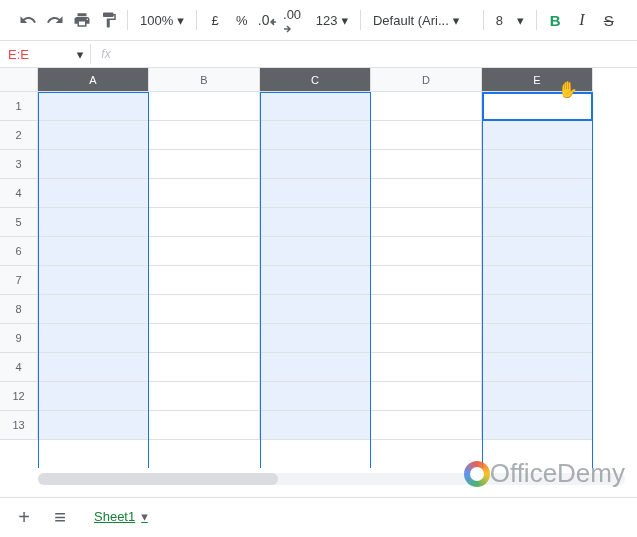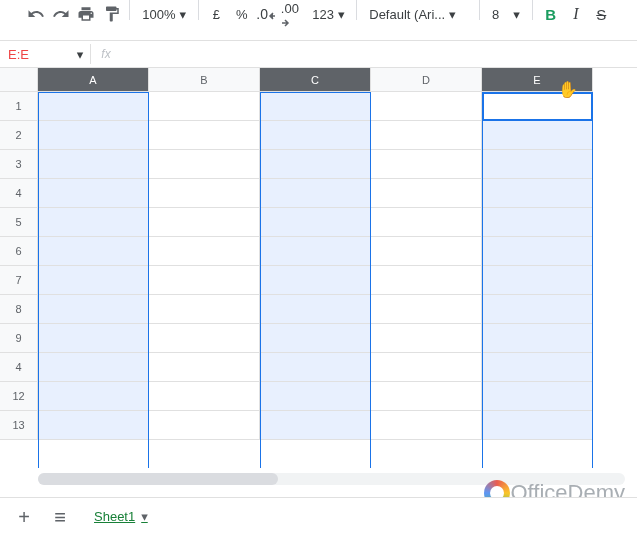--- a/index.html
+++ b/index.html
@@ -1,18 +1,18 @@
 <!DOCTYPE html>
 <html><head>
 <meta charset="utf-8">
 <style>
 * { box-sizing: border-box; margin: 0; padding: 0; }
 body { font-family: Arial, sans-serif; font-size: 13px; color: #3c4043; background: #fff; width: 637px; height: 537px; overflow: hidden; position: relative; }
 
-.toolbar { height: 40px; display: flex; align-items: flex-start; padding: 0 24px; gap: 2px; border-bottom: none; }
+.toolbar { height: 40px; display: flex; align-items: center; padding: 0 16px; gap: 2px; border-bottom: none; }
 .tb-btn { width: 28px; height: 28px; display: flex; align-items: center; justify-content: center; border-radius: 2px; cursor: pointer; }
 .tb-sep { width: 1px; height: 20px; background: #dadce0; margin: 0 4px; }
 .tb-text { padding: 0 6px; height: 28px; display: flex; align-items: center; font-size: 13px; cursor: pointer; }
 .dd-arrow { margin-left: 4px; }
 .bold-btn { color: #1a9c5f; font-weight: bold; font-size: 15px; }
 .italic-btn { font-style: italic; font-family: serif; font-size: 16px; }
 
 .namebox-row { height: 28px; display: flex; align-items: center; border-top: 1px solid #e0e0e0; border-bottom: 1px solid #e0e0e0; }
 .namebox { width: 70px; height: 26px; display: flex; align-items: center; padding-left: 8px; font-size: 13px; color: #ef4444; }
 .namebox-dd { width: 20px; display: flex; align-items: center; justify-content: center; cursor: pointer; }
@@ -38,21 +38,21 @@
 .active-cell { position: absolute; top: 24px; left: 482px; width: 111px; height: 29px; border: 2px solid #1a73e8; pointer-events: none; background: #fff; }
 
 .hscroll { position: absolute; bottom: 52px; left: 38px; right: 12px; height: 12px; background: #f1f3f4; border-radius: 6px; }
 .hscroll-thumb { position: absolute; left: 0; width: 240px; height: 12px; background: #dadce0; border-radius: 6px; }
 
 .sheet-tabs { position: absolute; bottom: 0; left: 0; right: 0; height: 40px; display: flex; align-items: center; border-top: 1px solid #e0e0e0; padding: 0 8px; gap: 4px; background: #fff; }
 .st-btn { width: 32px; height: 32px; display: flex; align-items: center; justify-content: center; cursor: pointer; border-radius: 2px; font-size: 20px; color: #5f6368; }
 .sheet-tab { height: 32px; padding: 0 14px; display: flex; align-items: center; gap: 6px; border-bottom: 2px solid transparent; cursor: pointer; font-size: 13px; color: #188038; border-radius: 2px 2px 0 0; }
 .sheet-tab.active { background: #fff; box-shadow: inset 0 -2px 0 transparent; text-decoration: underline; }
 
-.watermark { position: absolute; bottom: 31px; right: 12px; font-size: 22px; color: #9aa0a6; display: flex; align-items: center; opacity: 0.85; }
+.watermark { position: absolute; bottom: 48px; right: 12px; font-size: 26px; color: #9aa0a6; display: flex; align-items: center; opacity: 0.85; }
 .wm-ring { width: 26px; height: 26px; border-radius: 50%; background: conic-gradient(#ea4335, #fbbc04, #34a853, #4285f4, #ea4335); position: relative; }
 .wm-ring::after { content: ''; position: absolute; inset: 6px; background: #fff; border-radius: 50%; }
 
 .cursor-hand { position: absolute; left: 558px; top: 80px; font-size: 16px; pointer-events: none; z-index: 100; }
 
 svg { display: block; }
 </style>
 </head>
 <body>
 

